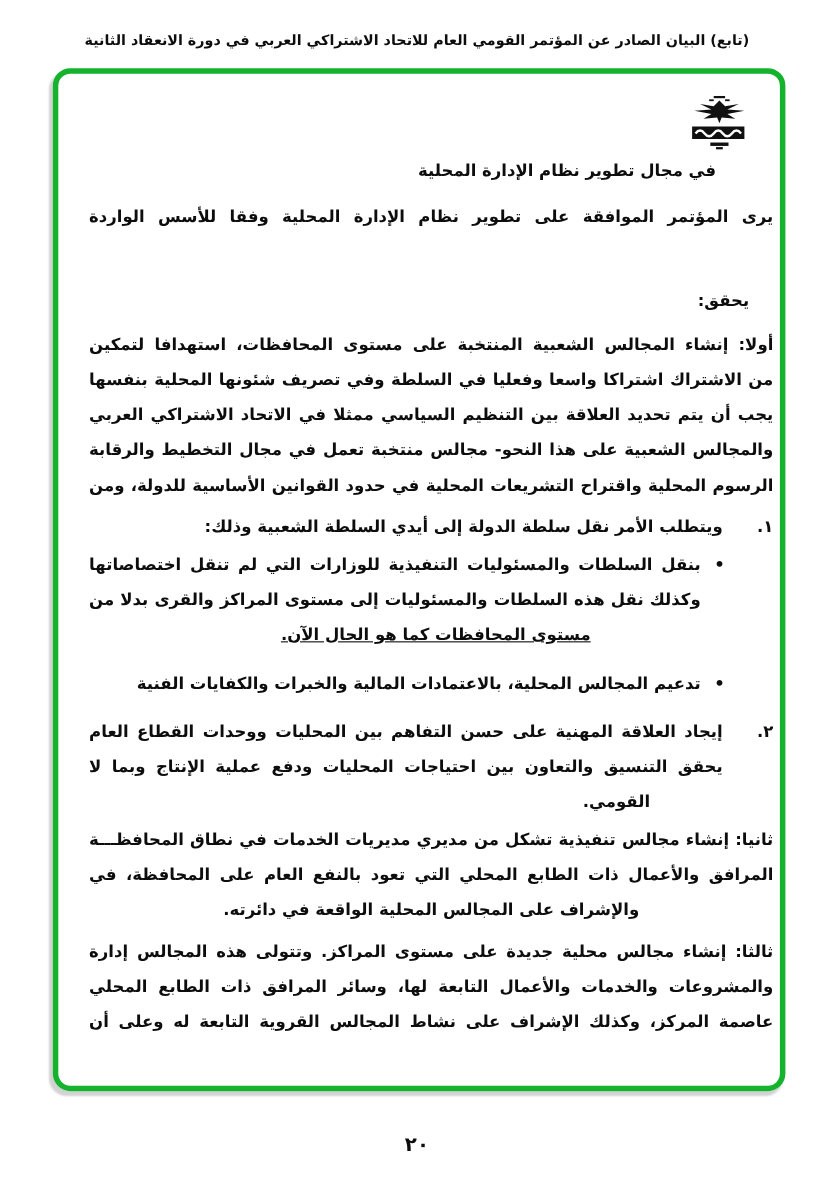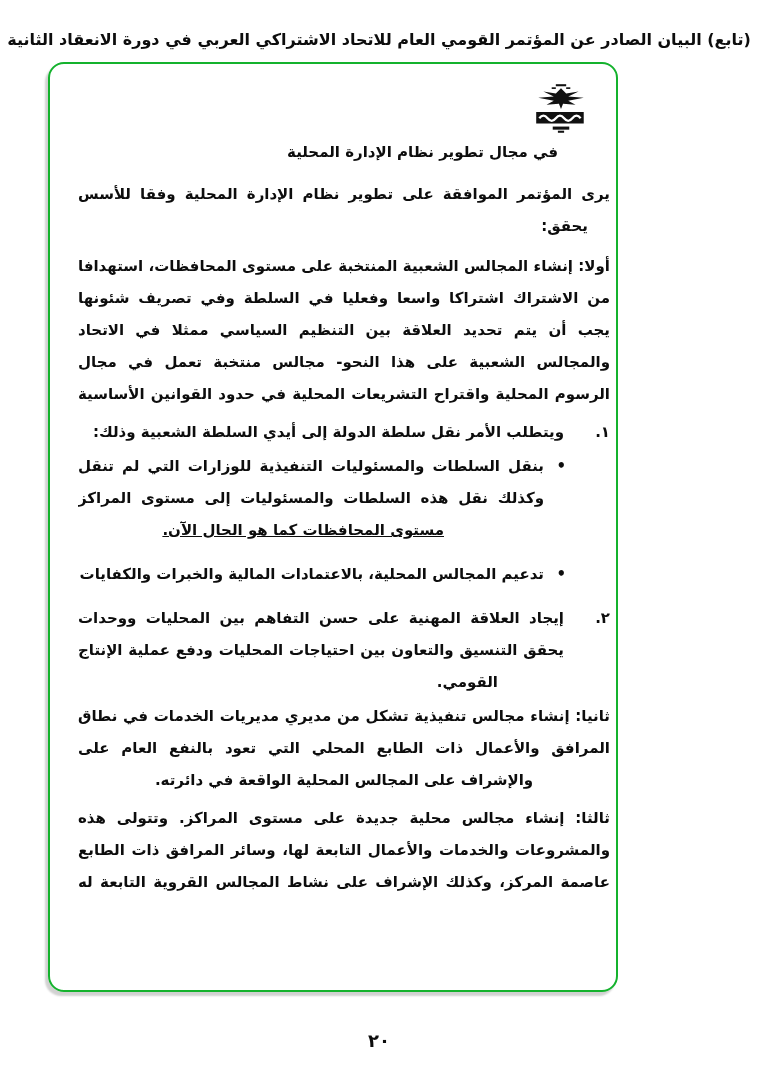--- a/index.html
+++ b/index.html
@@ -5,48 +5,48 @@
   html,body{margin:0;padding:0;background:#ffffff;}
   body{
     width:758px;height:1078px;position:relative;overflow:hidden;
     font-family:"DejaVu Sans",sans-serif;
     color:#0d0d0d;
     direction:rtl;
   }
   
   .doc-header{
     position:absolute;top:30px;left:0;width:758px;
-    text-align:center;font-size:16px;font-weight:bold;
+    text-align:center;font-size:13px;font-weight:bold;
     letter-spacing:0;white-space:nowrap;
   }
   
   .content-frame{
-    position:absolute;top:62px;left:48px;width:570px;height:930px;
-    border:2px solid #8b5cf6;border-radius:16px;
+    position:absolute;top:62px;left:48px;width:666px;height:930px;
+    border:5px solid #8b5cf6;border-radius:16px;
     box-shadow:-3px 4px 2px rgba(0,0,0,0.18);
     box-sizing:border-box;
     padding:0 6px 0 28px;
   }
   
   .emblem{position:absolute;top:20px;right:24px;width:62px;height:50px;}
   .emblem svg{width:100%;height:100%;}
   
   .section-heading{
     margin-top:76px;height:24px;line-height:24px;
     font-size:15px;font-weight:bold;text-align:right;
     padding-right:52px;
   }
   .para{font-size:15px;font-weight:bold;}
   .ln{
     height:32px;line-height:32px;overflow:hidden;
     text-align:justify;text-align-last:justify;
   }
   .ln-right{text-align:right;text-align-last:right;}
   .ln-center{text-align:center;text-align-last:center;}
-  .indent-sm{padding-right:22px;}
+  .indent-sm{padding-right:22px;margin-top:44px;}
   .indent-md{padding-right:66px;}
   .indent-lg{padding-right:100px;text-decoration:underline;}
   .mt14{margin-top:14px;} .mt8{margin-top:8px;} .mt6{margin-top:6px;}
   .mt2{margin-top:2px;} .mt12{margin-top:12px;} .mt0{margin-top:0;}
   
   .numbered-item{display:flex;gap:16px;}
   .item-number{
     flex:0 0 30px;height:32px;line-height:32px;
     font-size:15px;font-weight:bold;text-align:right;
   }

